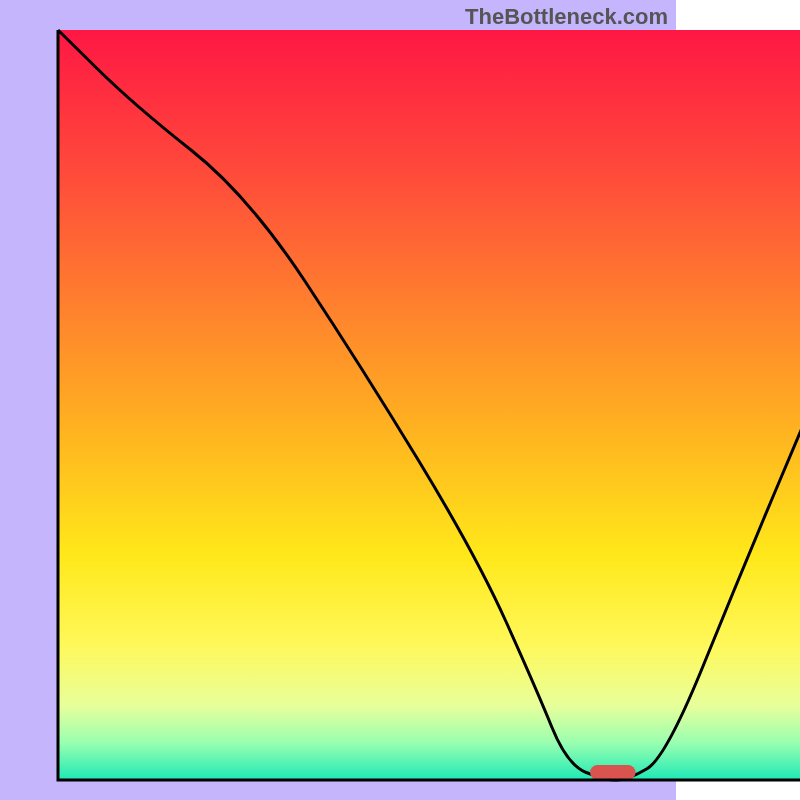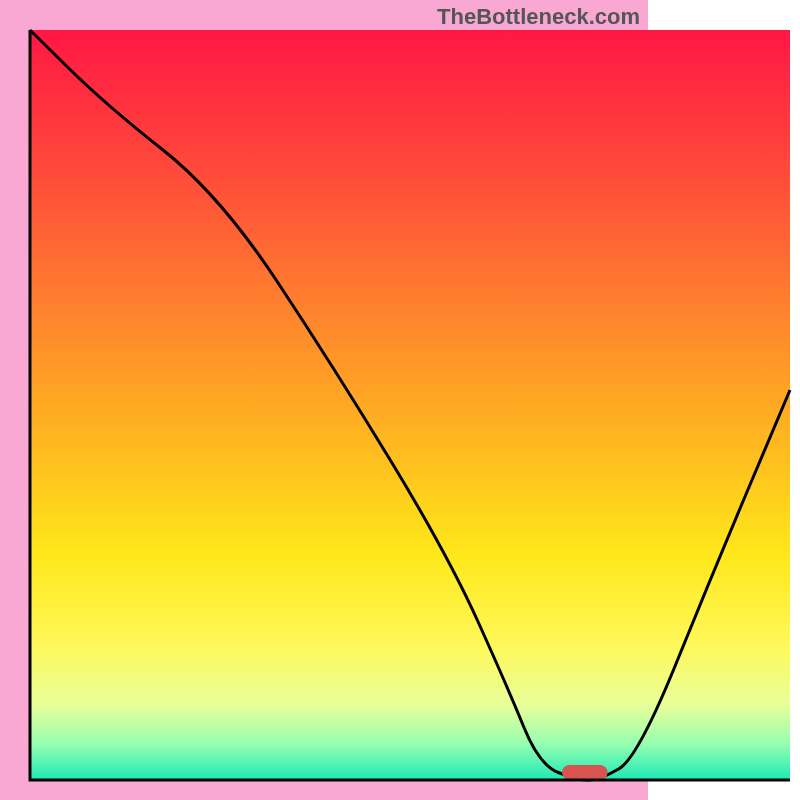--- a/index.html
+++ b/index.html
@@ -6,21 +6,22 @@
     margin: 0;
     padding: 0;
     width: 800px;
     height: 800px;
     font-family: Arial, sans-serif;
   }
   .container {
     width: 648px;
     height: 800px;
     position: relative;
-    background: #f9a8d4;
+    background: #c4b5fd;
+    padding-left: 28px;
   }
   .watermark {
     position: absolute;
     top: 4px;
     right: 8px;
     font-size: 22px;
     font-weight: bold;
     color: #555;
     z-index: 10;
   }

